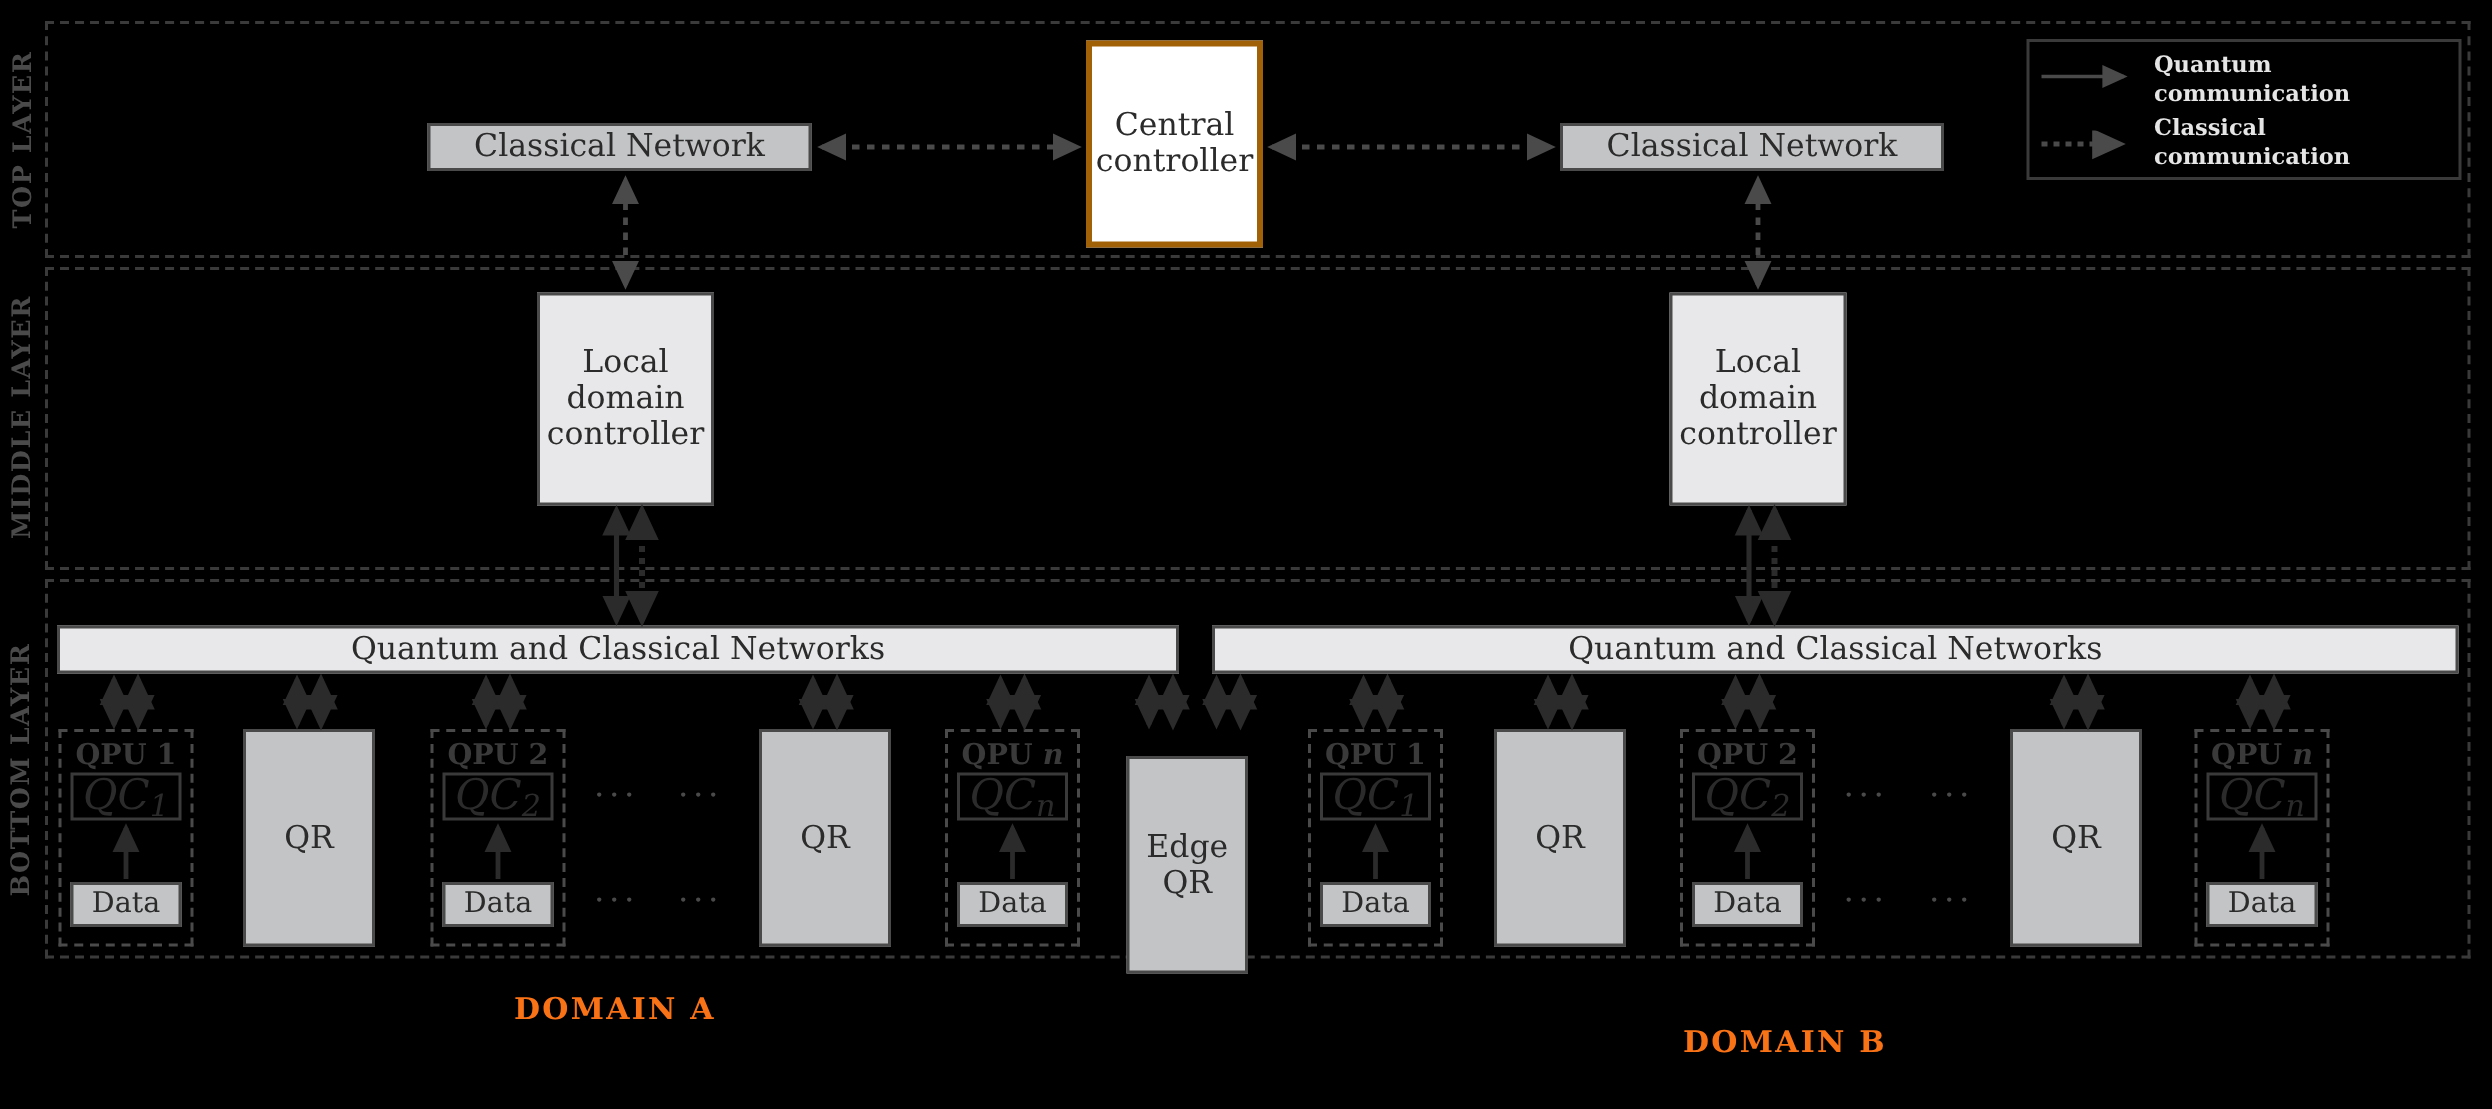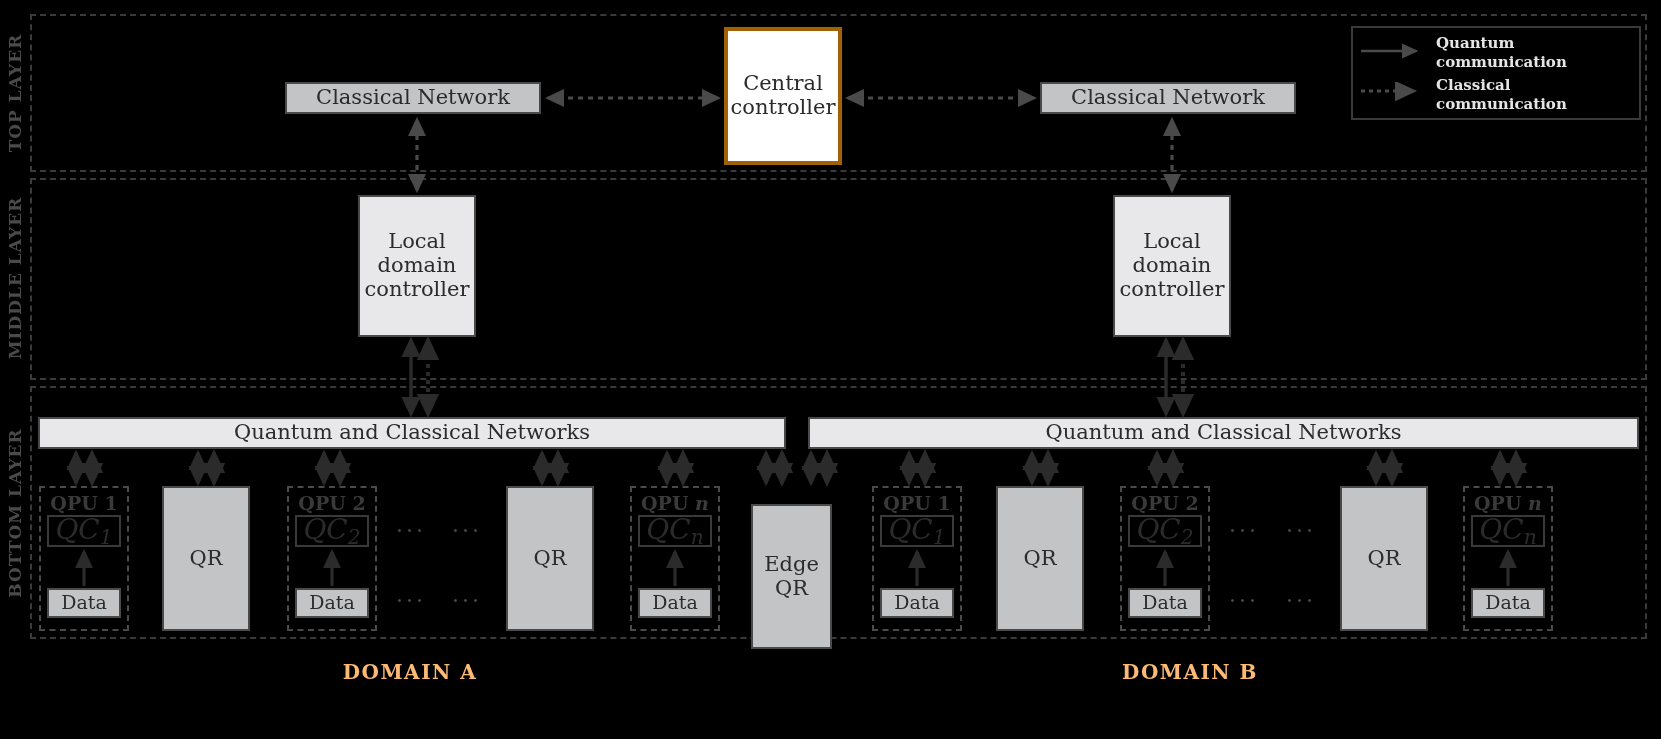--- a/index.html
+++ b/index.html
@@ -30,21 +30,21 @@
 
   
   .t-net{font-size:21px;}
   .t-ctrl{font-size:21px;}
   .t-bar{font-size:21px;}
   .t-qr{font-size:21px;}
   .t-data{font-size:19px;}
   .t-qpu{font-size:19px;font-weight:bold;color:#3a3a3a;}
   .t-qc{font-size:28px;font-style:italic;}
   .t-legend{font-size:15px;font-weight:bold;color:#e5e5e5;line-height:1.25;}
-  .t-domain{font-size:20px;font-weight:bold;color:#fdba74;letter-spacing:1.5px;}
+  .t-domain{font-size:20px;font-weight:bold;color:#f97316;letter-spacing:1.5px;}
 
   
   .qpu-title{position:absolute;width:100%;text-align:center;top:4px;}
 
   
   svg.arrows{position:absolute;left:0;top:0;width:1661px;height:739px;
              pointer-events:none;overflow:visible;}
 
   
   .legend{position:absolute;border:2px solid #3a3a3a;background:transparent;
@@ -230,42 +230,42 @@
   <div class="box box-outline t-qc" style="left:1471px; top:515px; width:74px; height:32px;">
     <span><span>QC</span><span class="sub">n</span></span>
   </div>
   <div class="box box-gray t-data" style="left:1471px; top:588px; width:74px; height:30px;">
     <span>Data</span>
   </div>
 
   <div class="domain-label t-domain" style="left:260px; top:660px; width:300px;">
     <span>DOMAIN A</span>
   </div>
-  <div class="domain-label t-domain" style="left:1040px; top:660px; width:300px;">
+  <div class="domain-label t-domain" style="left:1040px; top:682px; width:300px;">
     <span>DOMAIN B</span>
   </div>
 
   <div class="legend" style="left:1351px; top:26px; width:290px; height:94px;"></div>
 
   <div class="legend-row" style="left:1360px; top:34px; width:275px;">
     <svg width="66" height="22" style="margin-top:8px;">
       <defs>
         <marker id="lgHeadSolid" markerWidth="7" markerHeight="7" refX="6" refY="3.2" orient="auto">
           <path d="M0,0 L7,3.2 L0,6.4 z" fill="#4a4a4a"></path>
         </marker>
       </defs>
       <line x1="1" y1="9" x2="56" y2="9" stroke="#4a4a4a" stroke-width="2.4" marker-end="url(#lgHeadSolid)"></line>
     </svg>
     <div class="legend-text t-legend">
       <div>Quantum</div>
       <div>communication</div>
     </div>
   </div>
 
-  <div class="legend-row" style="left:1360px; top:76px; width:275px;">
+  <div class="legend-row" style="left:1360px; top:76px; width:275px;align-items:center;">
     <svg width="66" height="22" style="margin-top:6px;">
       <defs>
         <marker id="lgHeadDot" markerWidth="7" markerHeight="7" refX="6" refY="3.2" orient="auto">
           <path d="M0,0 L7,3.2 L0,6.4 z" fill="#4a4a4a"></path>
         </marker>
       </defs>
       <line x1="1" y1="9" x2="54" y2="9" stroke="#4a4a4a" stroke-width="3.2" stroke-dasharray="4 4" marker-end="url(#lgHeadDot)"></line>
     </svg>
     <div class="legend-text t-legend">
       <div>Classical</div>

